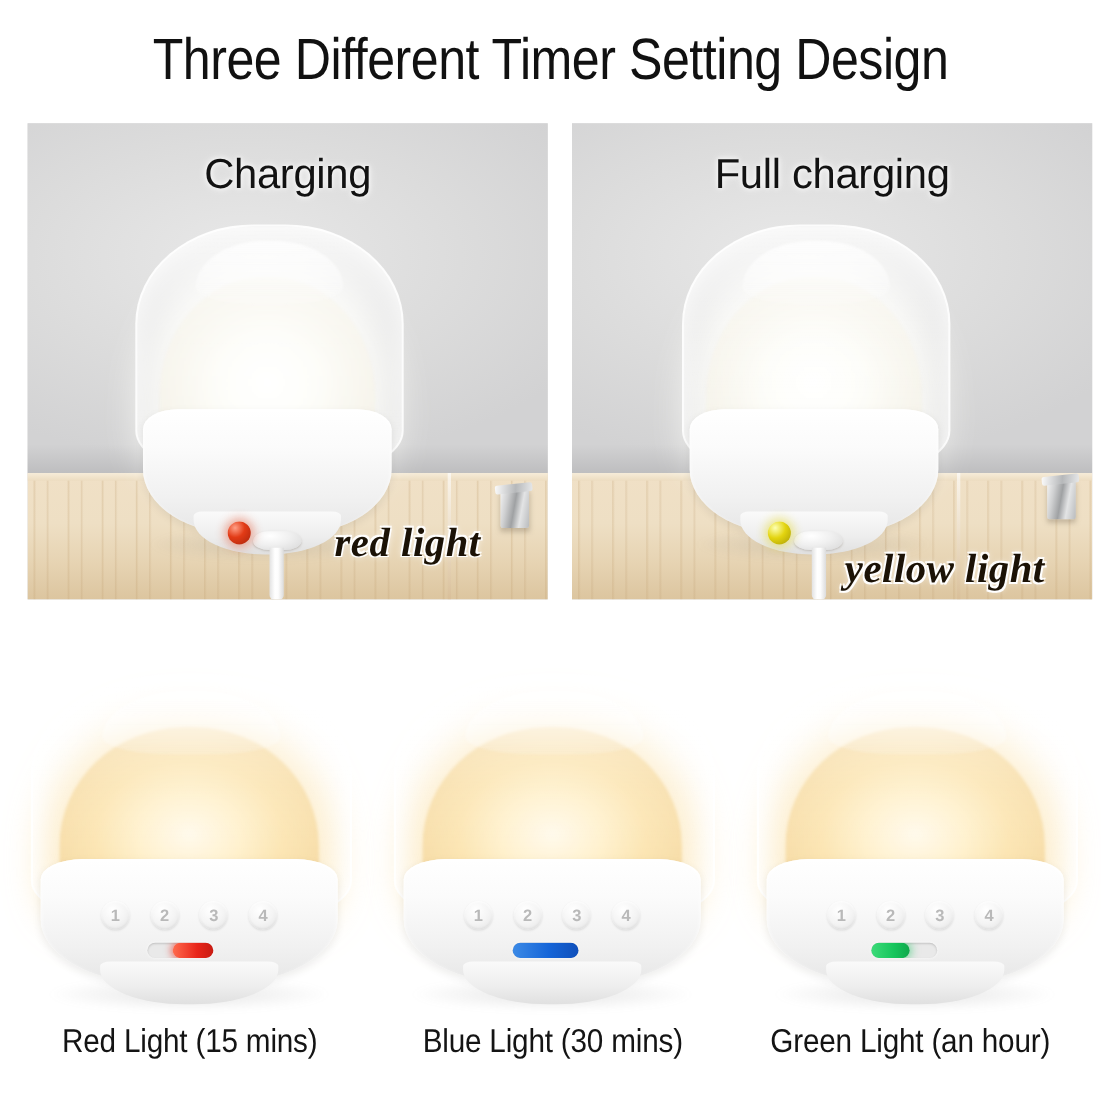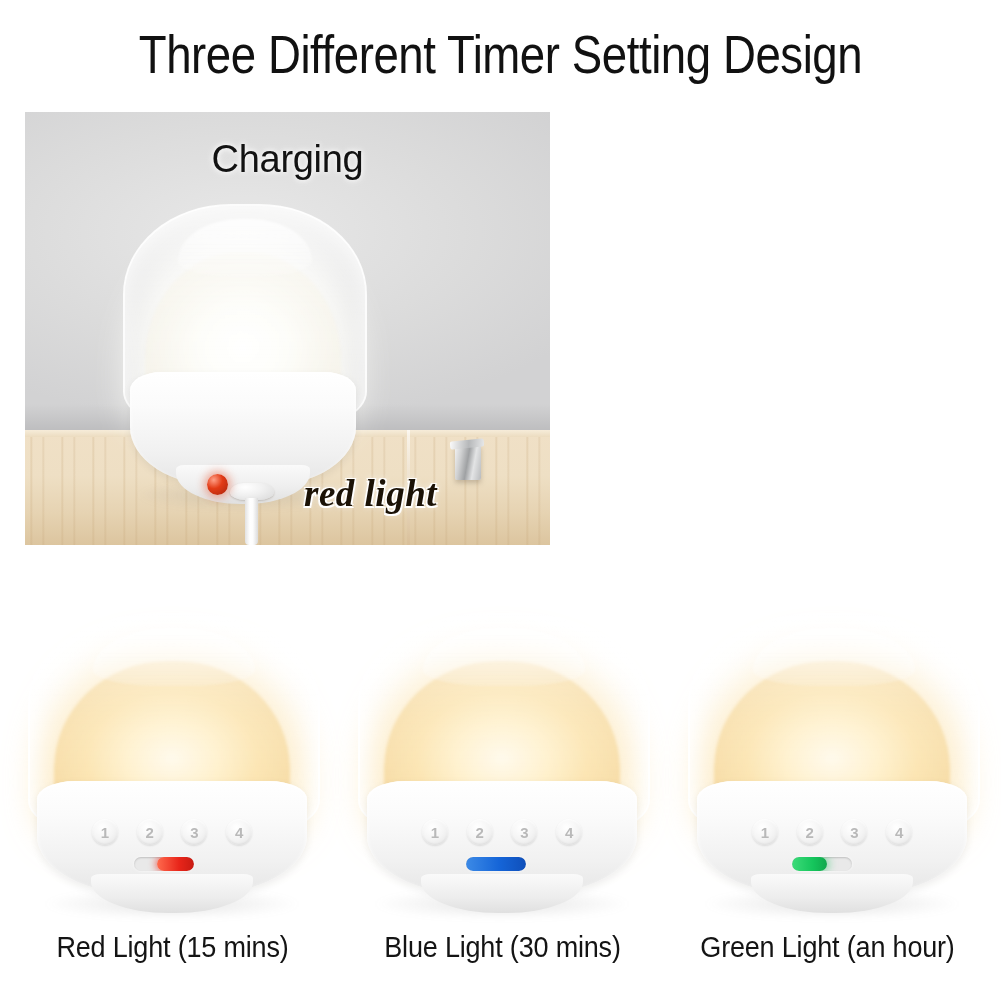--- a/index.html
+++ b/index.html
@@ -29,21 +29,21 @@
     color: #111111;
     transform: scaleX(0.86);
     transform-origin: center top;
     white-space: nowrap;
   }
 
   
   .photo-panel {
     position: absolute;
     top: 112px;
-    width: 525px;
+    width: 473px;
     height: 433px;
     overflow: hidden;
     background: #dedede;
   }
   #panel-charging { left: 25px; }
   #panel-full     { left: 520px; }
 
   
   .wall {
     position: absolute;
@@ -317,20 +317,45 @@
     <div class="usb-plug" style="left:205px; top:371px;"></div>
     <div class="usb-cable" style="left:220px; top:386px; height:47px;"></div>
     <div class="led-dot red" style="left:182px; top:362px;"></div>
 
     <div class="chrome-clip" style="left:430px; top:332px;"></div>
 
     <div class="panel-caption">Charging</div>
     <div class="script-note" style="left:279px; top:360px;">red light</div>
   </div>
 
+  <div class="photo-panel" id="panel-full">
+    <div class="wall"></div>
+    <div class="table">
+      <div class="table-seam" style="left:350px;"></div>
+    </div>
+
+    <div class="lamp" style="left:100px; top:92px; width:240px; height:300px;">
+      <div class="lamp-shadow"></div>
+      <div class="lamp-glow white"></div>
+      <div class="lamp-shell">
+        <div class="lamp-shell-hl"></div>
+      </div>
+      <div class="lamp-base"></div>
+      <div class="lamp-foot"></div>
+    </div>
+
+    <div class="usb-plug" style="left:202px; top:371px;"></div>
+    <div class="usb-cable" style="left:218px; top:386px; height:47px;"></div>
+    <div class="led-dot yellow" style="left:178px; top:362px;"></div>
+
+    <div class="chrome-clip" style="left:432px; top:324px;"></div>
+
+    <div class="panel-caption">Full charging</div>
+    <div class="script-note" style="left:248px; top:384px;">yellow light</div>
+  </div>
 
   <div class="lamp" style="left:28px; top:613px; width:288px; height:300px;">
     <div class="lamp-shadow"></div>
     <div class="lamp-glow warm"></div>
     <div class="lamp-shell">
       <div class="lamp-shell-hl"></div>
     </div>
     <div class="lamp-base"></div>
     <div class="lamp-foot"></div>
 

